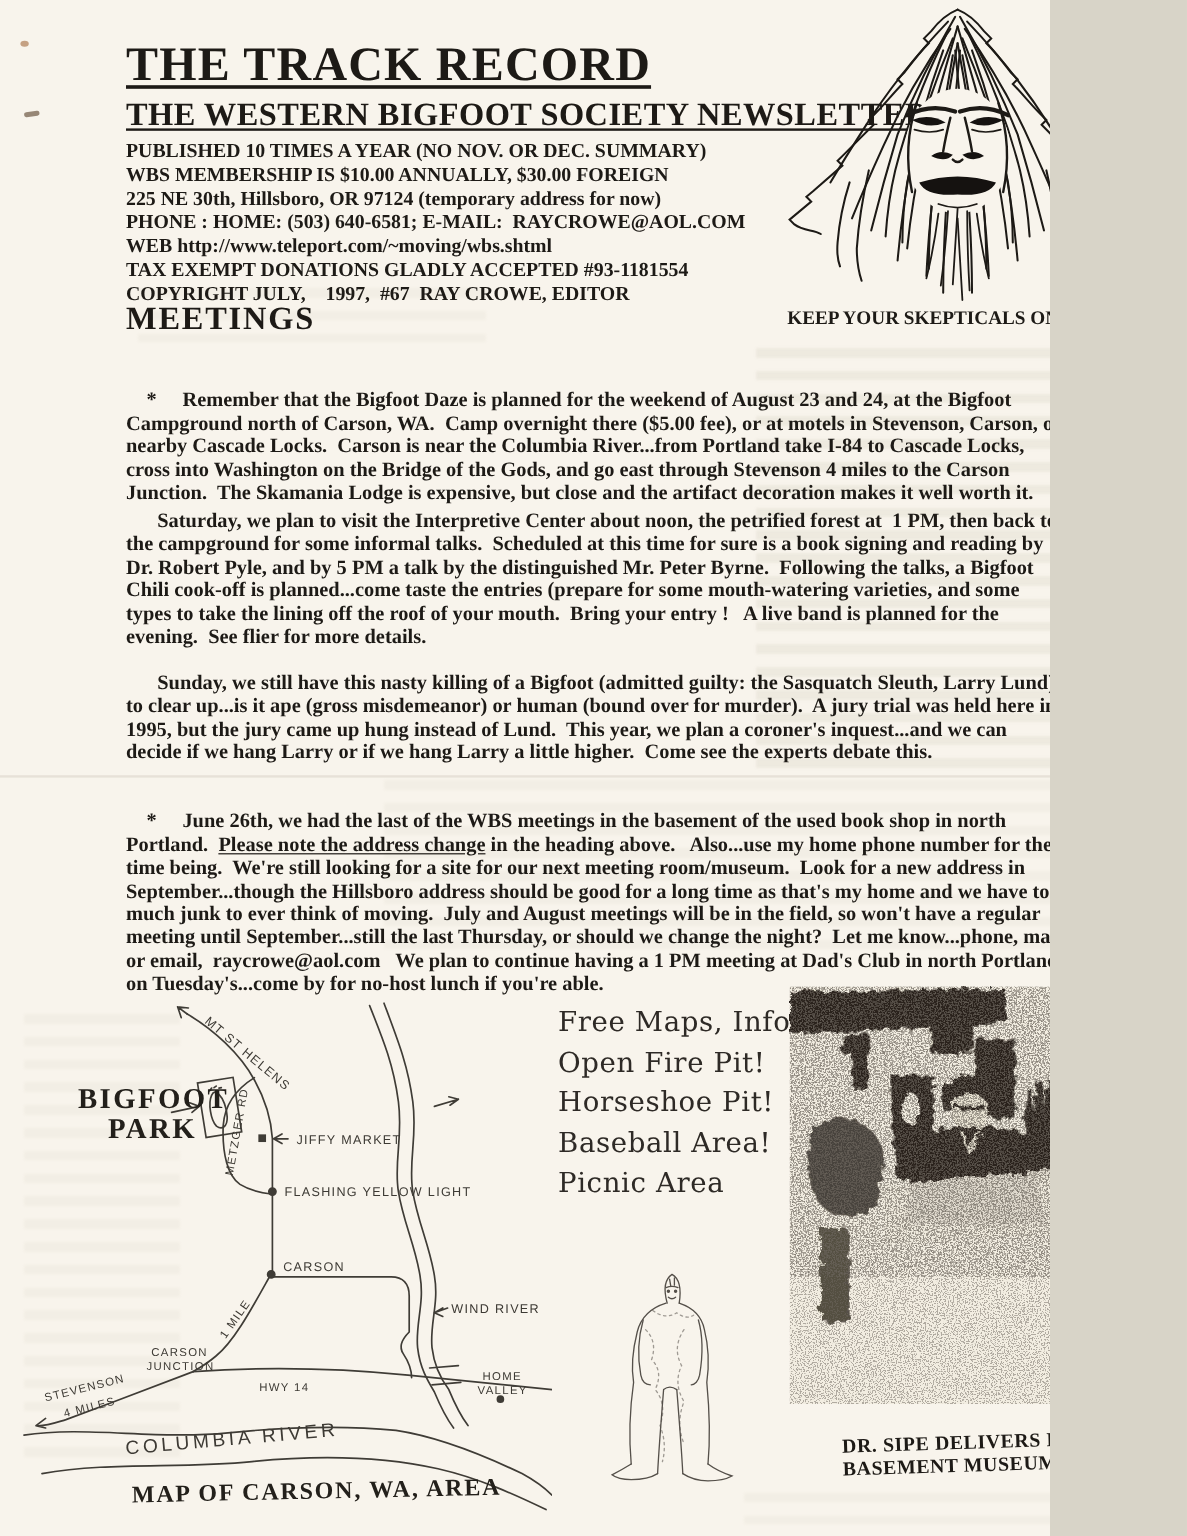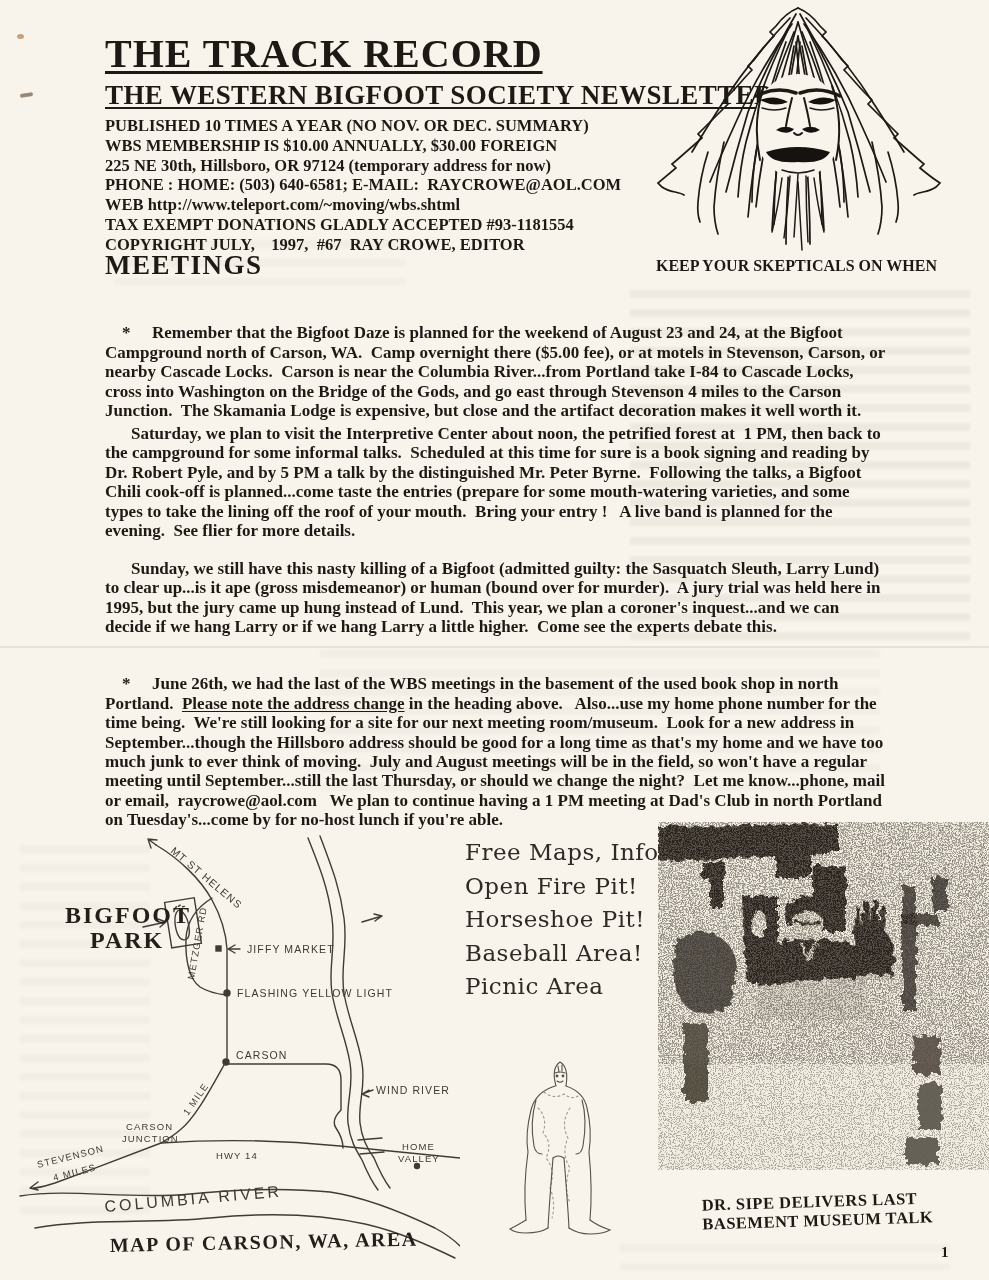--- a/index.html
+++ b/index.html
@@ -1,16 +1,16 @@
 <!DOCTYPE html>
 <html><head>
 <meta charset="utf-8">
 <style>
   html,body{margin:0;padding:0;background:#d8d4c8;}
-  .page{position:relative;width:989px;height:1280px;background:#f8f4ec;overflow:hidden;
+  .page{position:relative;width:875px;height:1280px;background:#f8f4ec;overflow:hidden;
         font-family:"Liberation Serif",serif;color:#1d1a16;}
   .abs{position:absolute;}
   
   .ghost{position:absolute;background:repeating-linear-gradient(180deg,
          rgba(146,140,112,.16) 0 8px, rgba(146,140,112,0) 8px 19px);
          filter:blur(1.2px);opacity:.65;pointer-events:none;}
   .ghost.light{opacity:.35;}
   .crease{position:absolute;left:0;width:100%;height:2px;background:rgba(140,130,110,.16);}
   .mark{position:absolute;border-radius:50%;}
   

